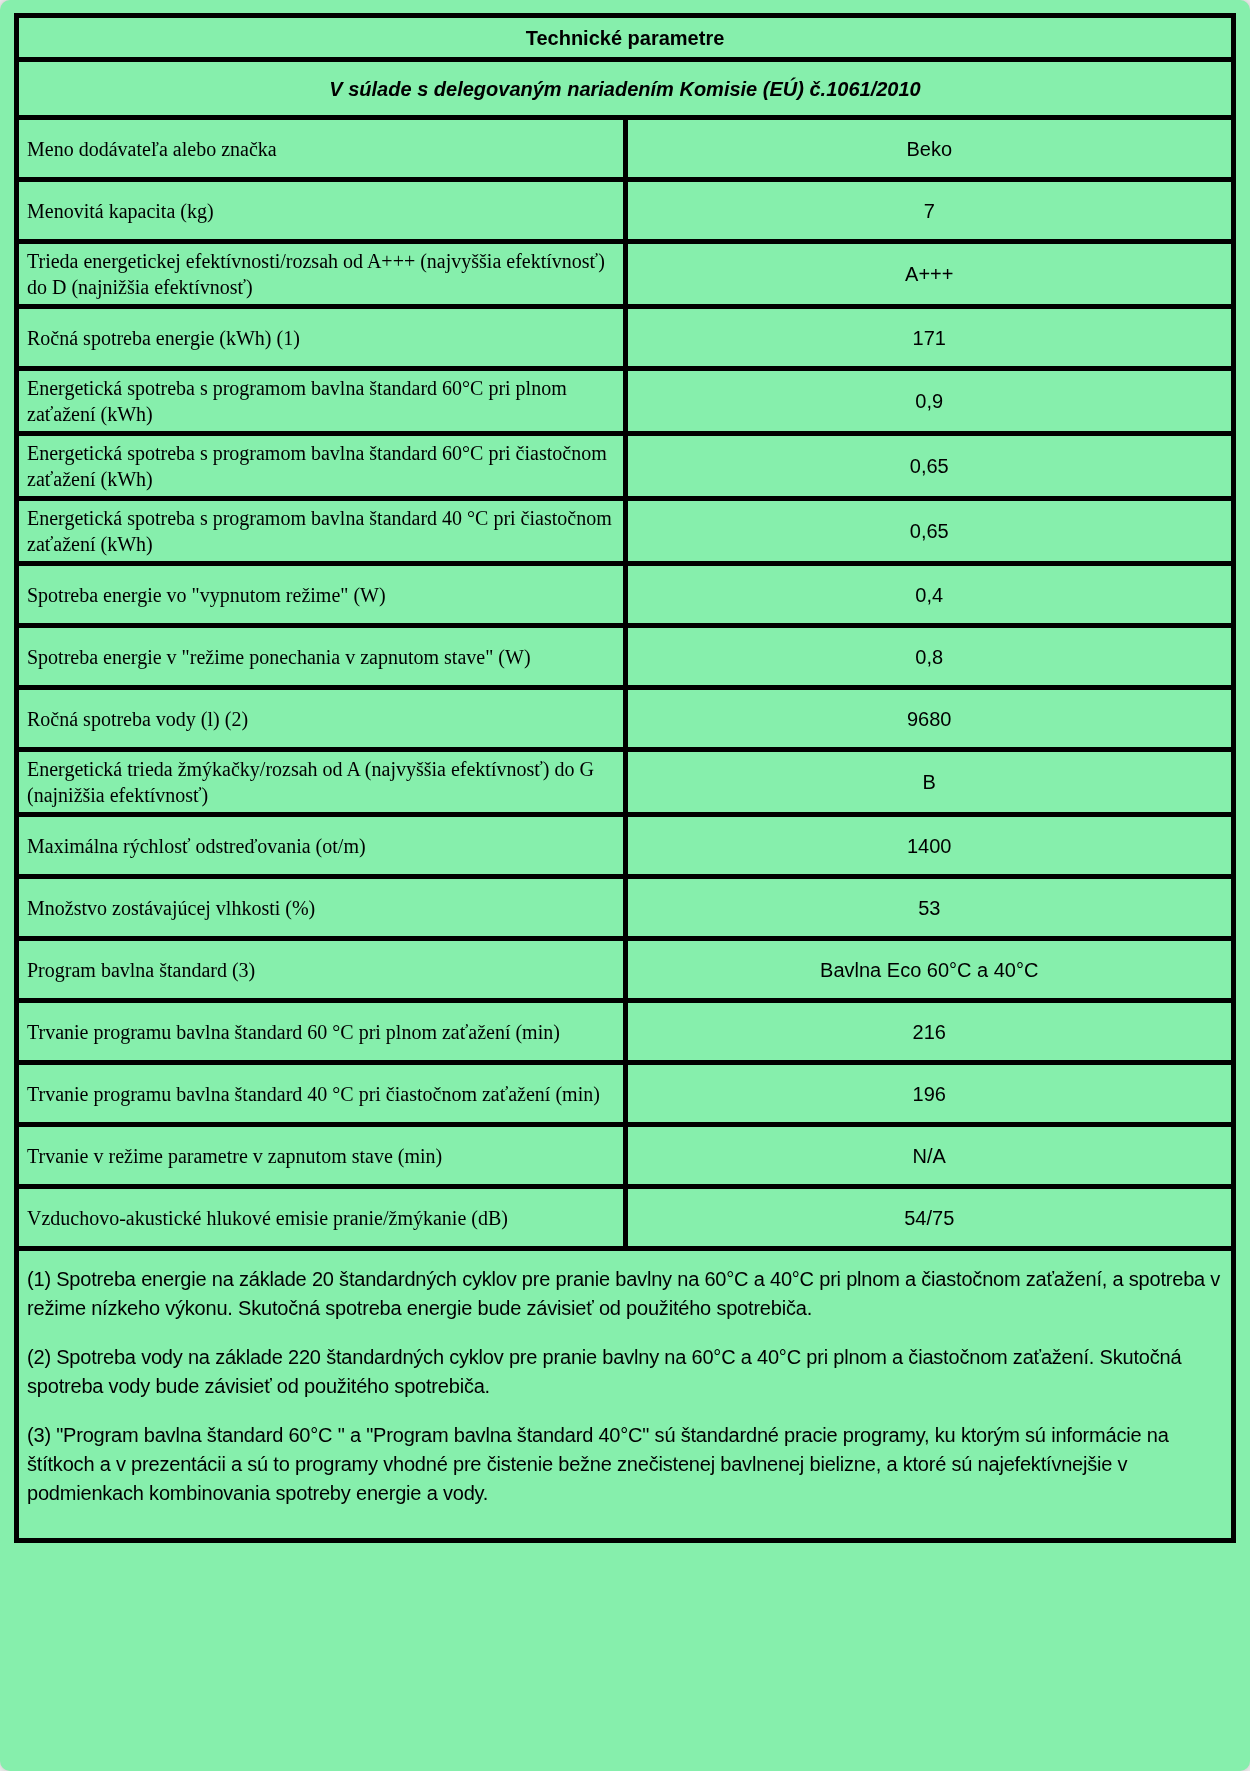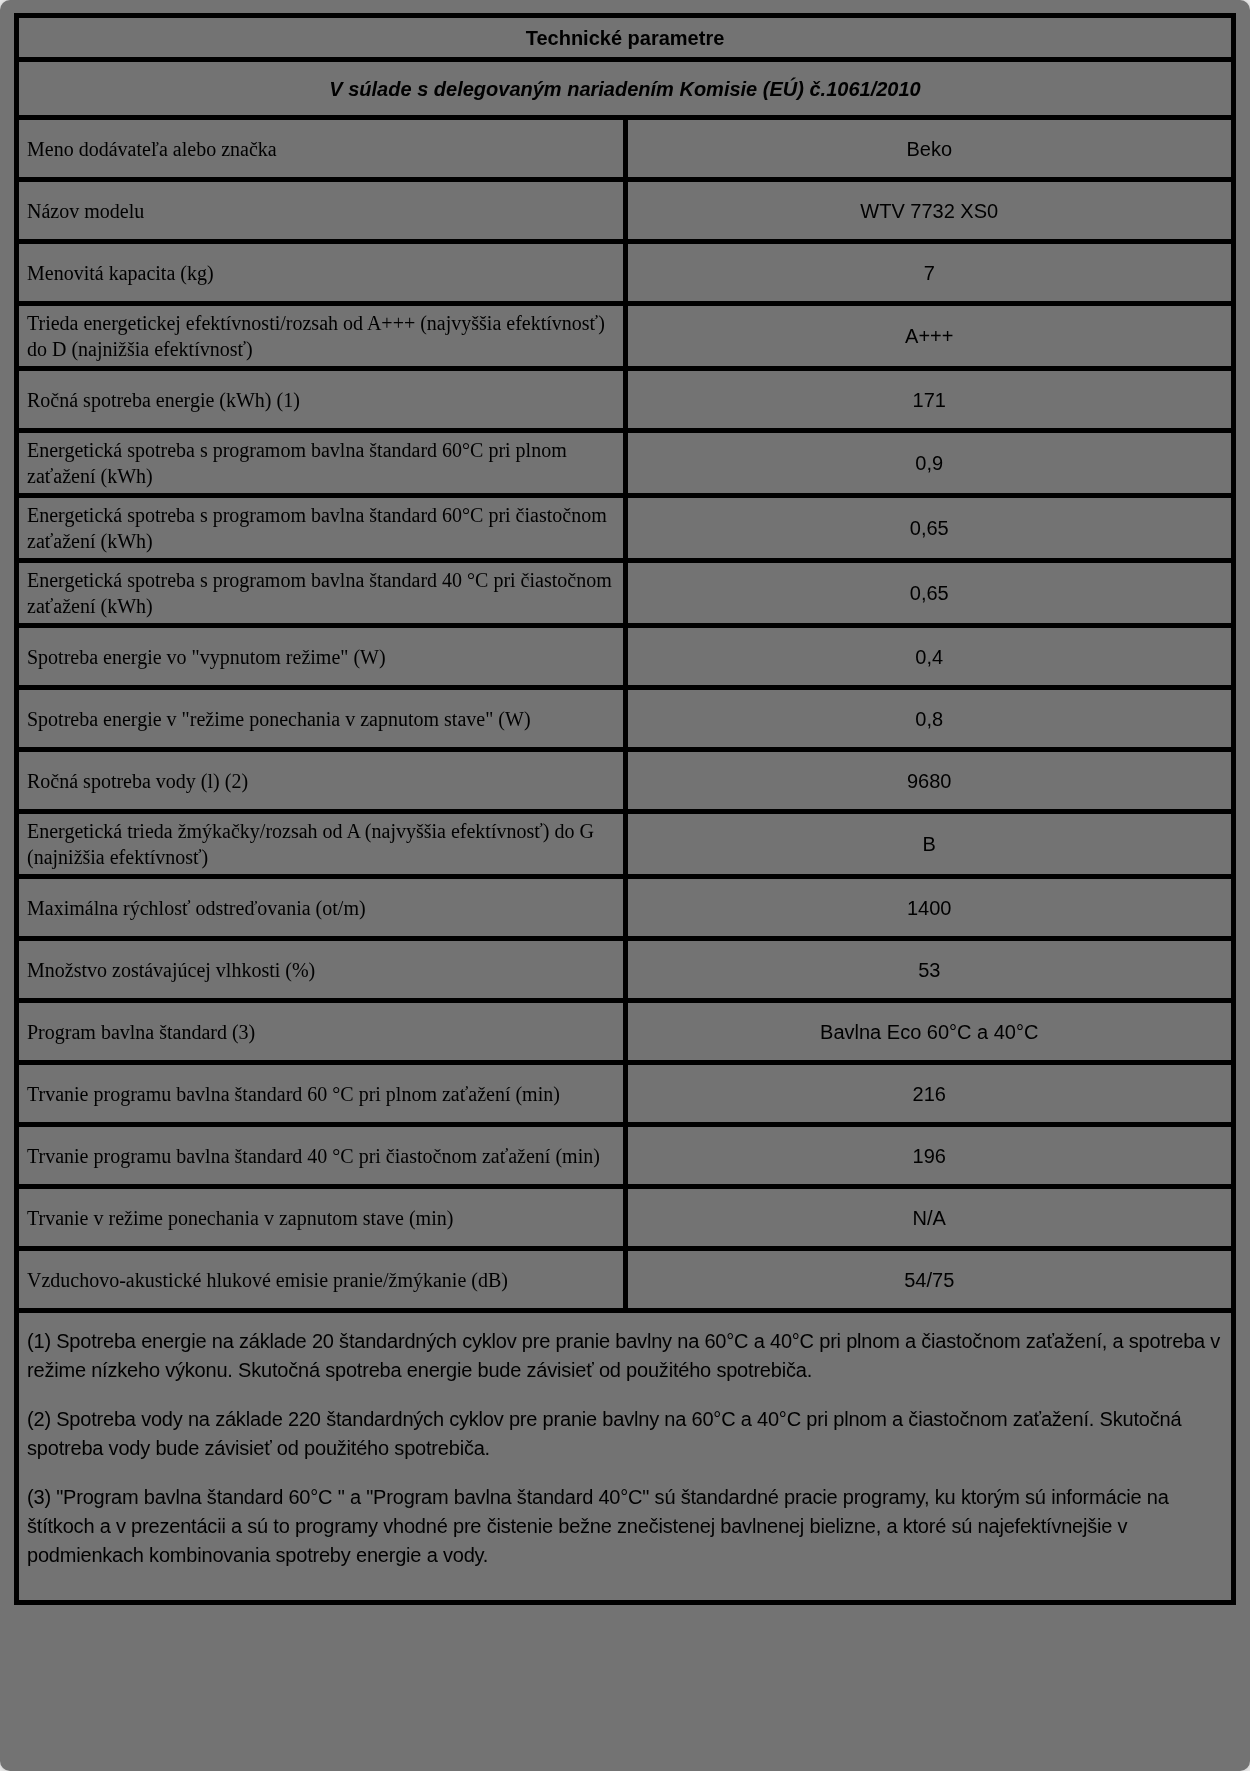--- a/index.html
+++ b/index.html
@@ -9,21 +9,21 @@
     background: #e9e9e9;
     font-family: "Liberation Sans", "DejaVu Sans", sans-serif;
     color: #000;
   }
 
   .page {
     position: relative;
     width: 1250px;
     height: 1771px;
     margin: 0 auto;
-    background: #737373;
+    background: #86efac;
     border-radius: 10px;
     box-shadow: 0 0 4px rgba(0,0,0,0.15);
     overflow: hidden;
   }
 
   table.spec-table {
     position: absolute;
     left: 14px;
     top: 13px;
     width: 1222px;
@@ -96,24 +96,20 @@
 
       <tr>
         <td class="subtitle-cell" colspan="2">V súlade s delegovaným nariadením Komisie (EÚ) č.1061/2010</td>
       </tr>
 
       <tr>
         <td class="param-label-cell">Meno dodávateľa alebo značka</td>
         <td class="param-value-cell">Beko</td>
       </tr>
       <tr>
-        <td class="param-label-cell">Názov modelu</td>
-        <td class="param-value-cell">WTV 7732 XS0</td>
-      </tr>
-      <tr>
         <td class="param-label-cell">Menovitá kapacita (kg)</td>
         <td class="param-value-cell">7</td>
       </tr>
       <tr>
         <td class="param-label-cell">Trieda energetickej efektívnosti/rozsah od A+++ (najvyššia efektívnosť) do D (najnižšia efektívnosť)</td>
         <td class="param-value-cell">A+++</td>
       </tr>
       <tr>
         <td class="param-label-cell">Ročná spotreba energie (kWh) (1)</td>
         <td class="param-value-cell">171</td>
@@ -160,21 +156,21 @@
       </tr>
       <tr>
         <td class="param-label-cell">Trvanie programu bavlna štandard  60 °C pri plnom zaťažení (min)</td>
         <td class="param-value-cell">216</td>
       </tr>
       <tr>
         <td class="param-label-cell">Trvanie programu bavlna štandard  40 °C pri čiastočnom zaťažení (min)</td>
         <td class="param-value-cell">196</td>
       </tr>
       <tr>
-        <td class="param-label-cell">Trvanie v režime ponechania v zapnutom stave (min)</td>
+        <td class="param-label-cell">Trvanie v režime parametre v zapnutom stave (min)</td>
         <td class="param-value-cell">N/A</td>
       </tr>
       <tr>
         <td class="param-label-cell">Vzduchovo-akustické hlukové emisie pranie/žmýkanie (dB)</td>
         <td class="param-value-cell">54/75</td>
       </tr>
 
       <tr>
         <td class="footnotes-cell" colspan="2">
           <div class="footnote">(1) Spotreba energie na základe 20 štandardných cyklov pre pranie bavlny na 60°C a 40°C pri plnom a čiastočnom zaťažení, a spotreba v režime nízkeho výkonu. Skutočná spotreba energie bude závisieť od použitého spotrebiča.</div>

